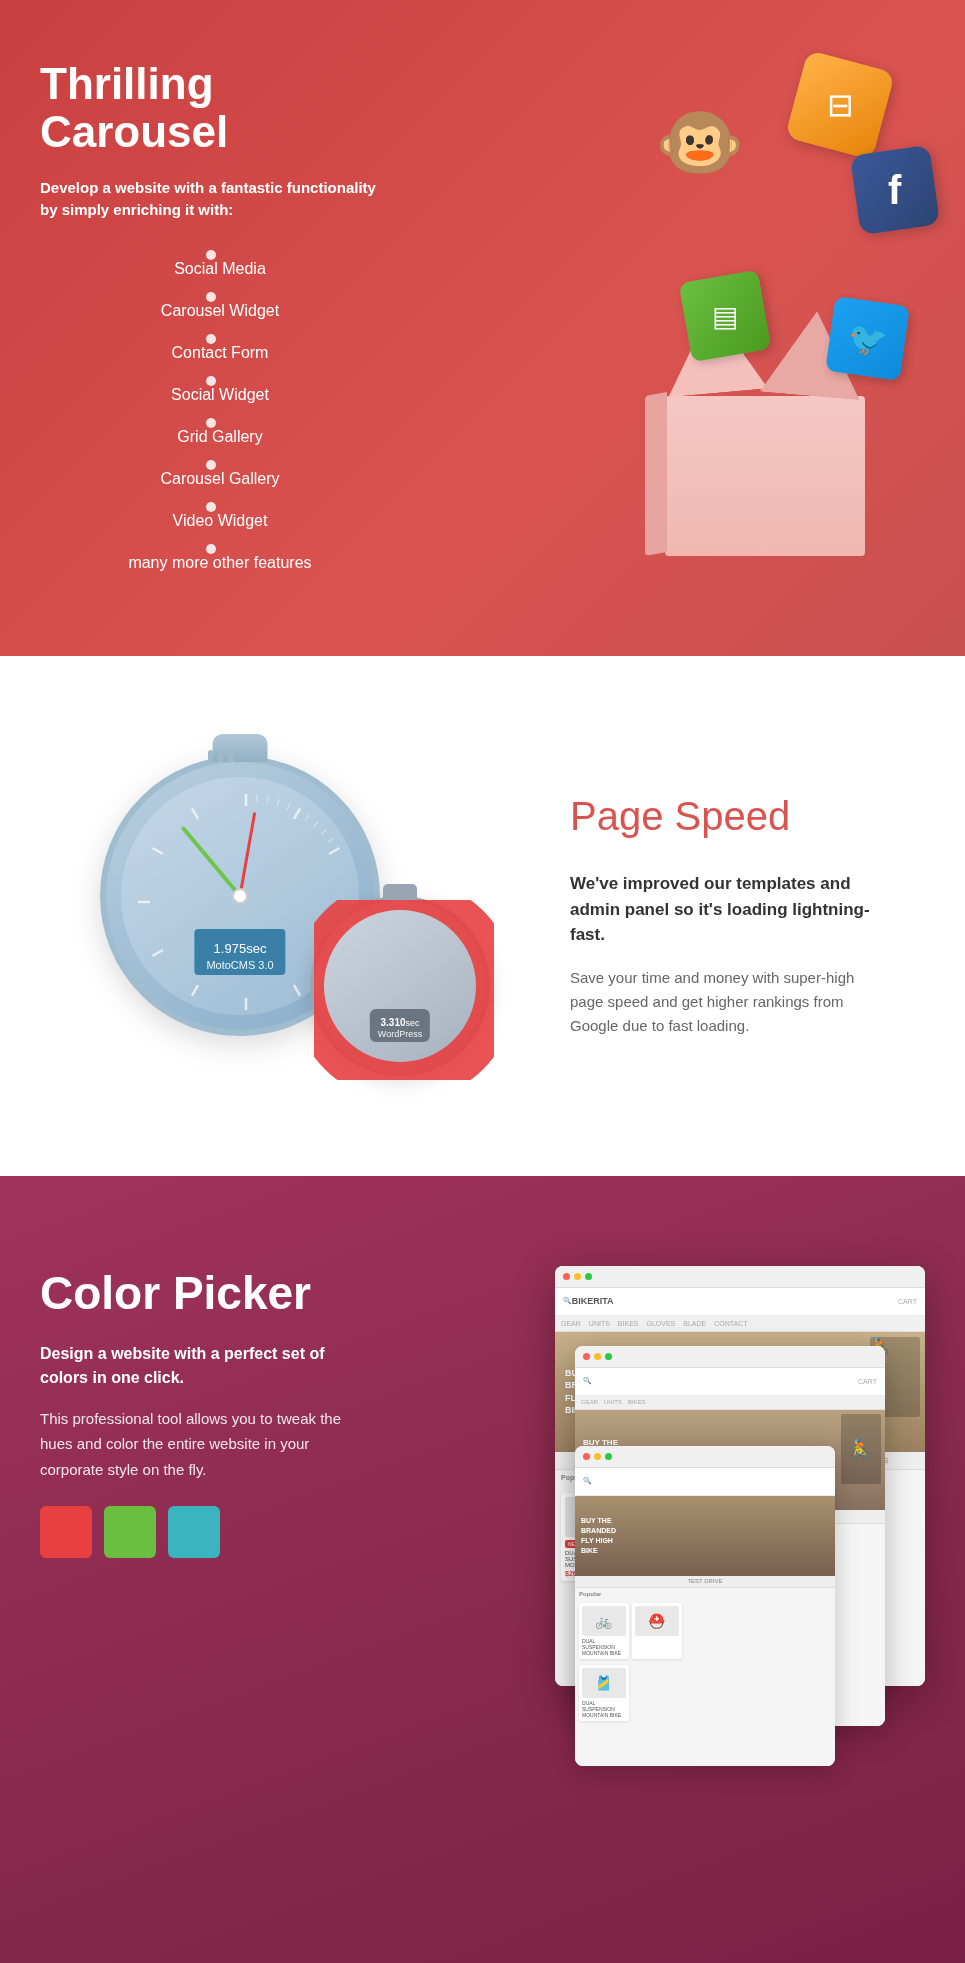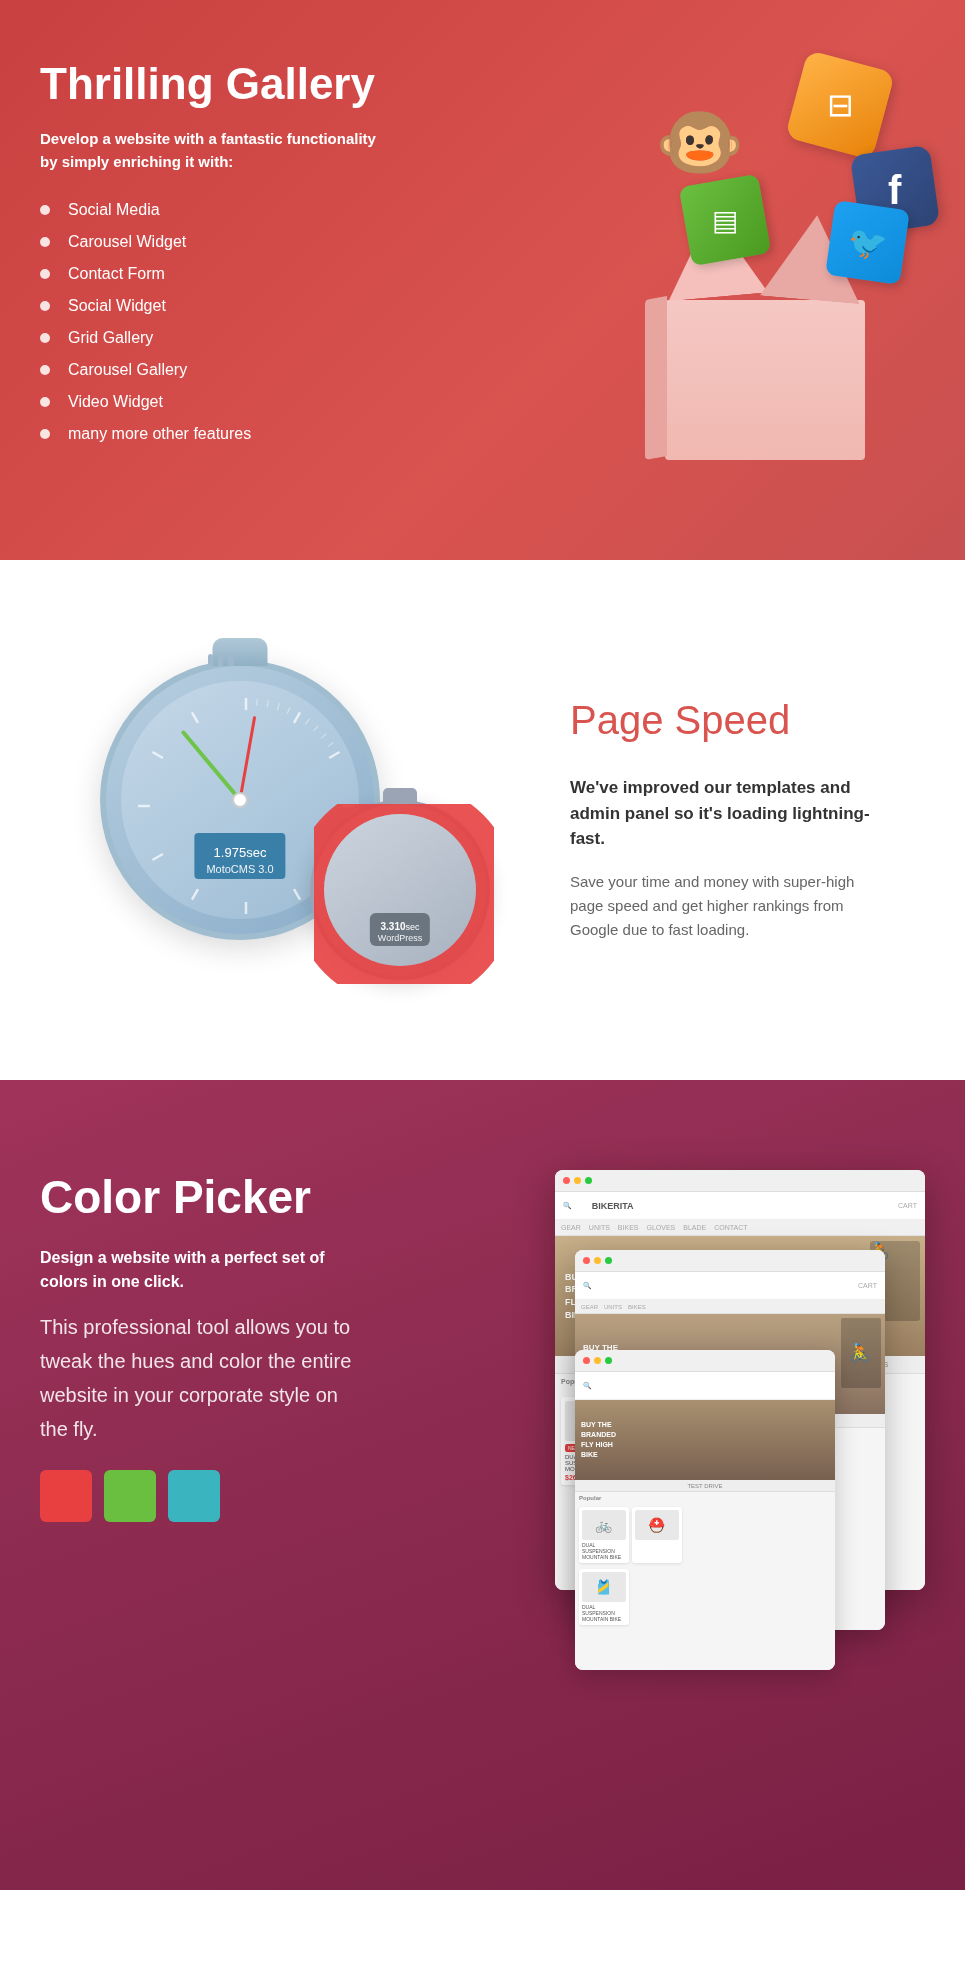--- a/index.html
+++ b/index.html
@@ -38,20 +38,21 @@
     .widgets-list {
       list-style: none;
       padding: 0;
     }
     .widgets-list li {
       display: flex;
       align-items: center;
       margin-bottom: 14px;
       font-size: 16px;
       color: #fff;
+      flex-direction: column;
     }
     .bullet {
       width: 10px;
       height: 10px;
       border-radius: 50%;
       background: #fff;
       opacity: 0.85;
       margin-right: 18px;
       flex-shrink: 0;
     }
@@ -320,21 +321,21 @@
       margin-bottom: 22px;
     }
     .color-subtitle {
       font-size: 16px;
       font-weight: 700;
       color: #fff;
       margin-bottom: 16px;
       line-height: 1.5;
     }
     .color-text {
-      font-size: 20px;
+      font-size: 15px;
       color: rgba(255,255,255,0.88);
       line-height: 1.7;
       margin-bottom: 24px;
     }
     .color-swatches {
       display: flex;
       gap: 12px;
       margin-top: 20px;
     }
     .swatch {
@@ -413,21 +414,21 @@
     
     .mock-header {
       background: #fff;
       height: 28px;
       display: flex;
       align-items: center;
       padding: 0 8px;
       border-bottom: 1px solid #eee;
       font-size: 8px;
       color: #999;
-      gap: 20px;
+      gap: 0;
     }
     .mock-header-logo { font-weight: 700; color: #555; font-size: 9px; }
     .mock-hero {
       height: 120px;
       background: linear-gradient(180deg, #c8b08a 0%, #9a8060 100%);
       position: relative;
       display: flex;
       flex-direction: column;
       justify-content: center;
       padding: 10px;
@@ -482,21 +483,21 @@
       padding: 1px 3px;
       border-radius: 2px;
       margin-bottom: 2px;
     }
   </style>
 </head>
 <body>
 
 <section class="section-widgets">
   <div class="widgets-left">
-    <h1 class="widgets-title">Thrilling Gallery</h1>
+    <h1 class="widgets-title">Thrilling Carousel</h1>
     <p class="widgets-subtitle">
       Develop a website with a fantastic functionality<br>by simply enriching it with:
     </p>
     <ul class="widgets-list">
       <li>
         <span class="bullet"></span>
         <span>Social Media</span>
       </li>
       <li>
         <span class="bullet"></span>

